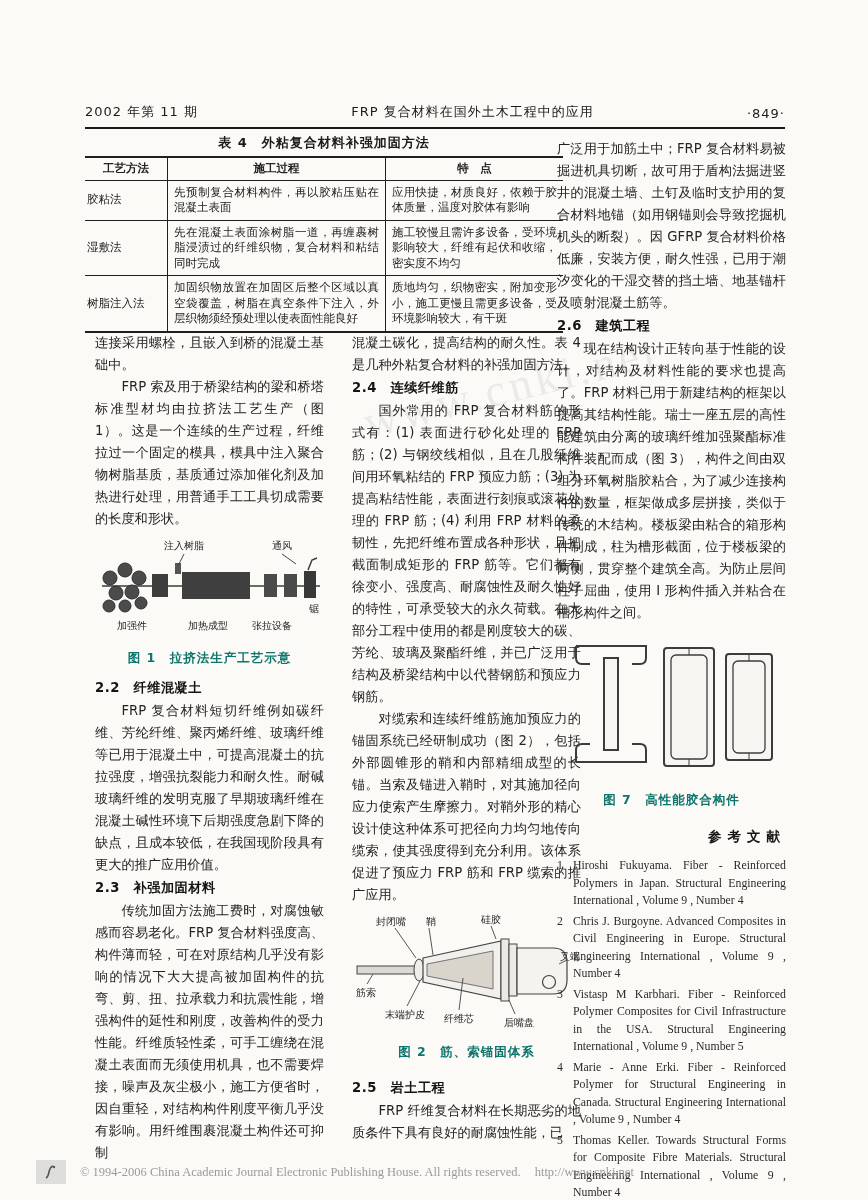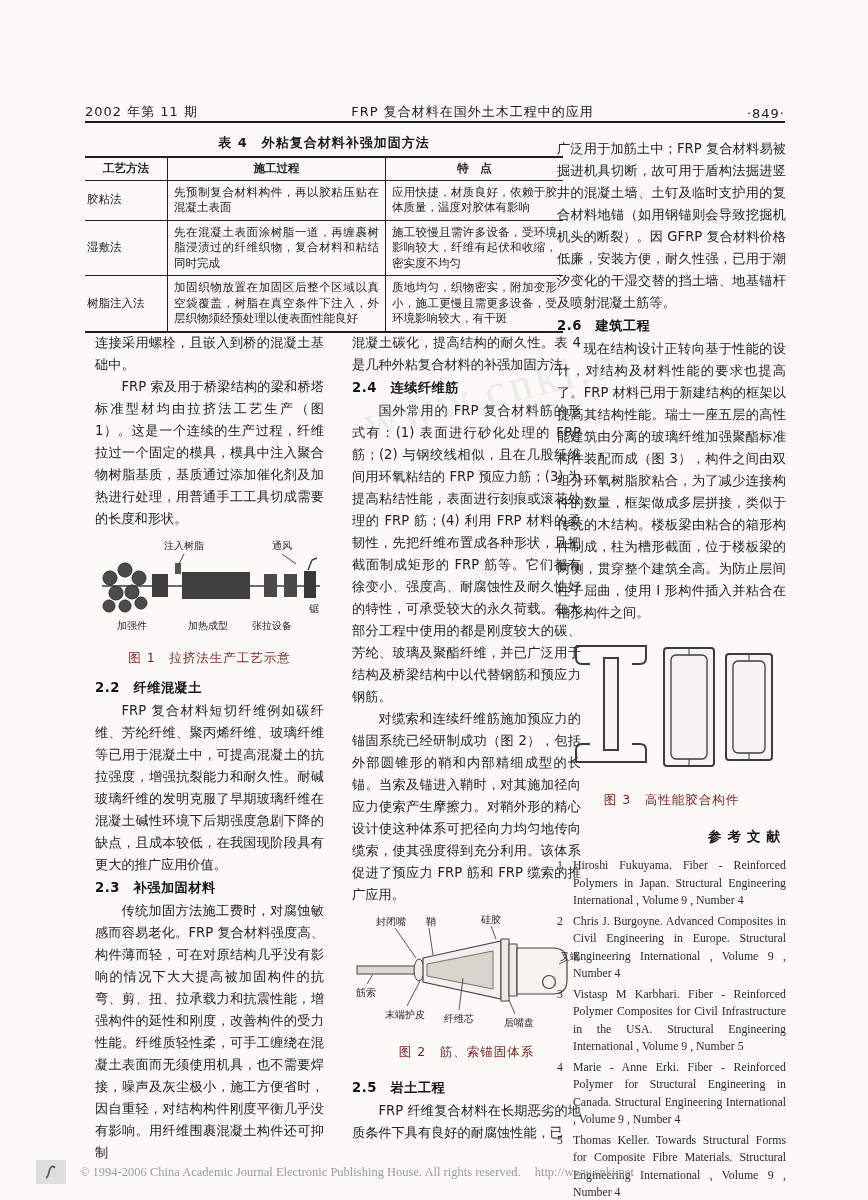--- a/index.html
+++ b/index.html
@@ -9,21 +9,21 @@
     background:#fbfaf7;
     overflow:hidden;
     font-family:"DejaVu Sans","Liberation Sans",sans-serif;
     color:#262626;
   }
   
   .hdr{
     position:absolute;left:85px;top:103px;width:700px;
     display:flex;justify-content:space-between;align-items:flex-end;
     font-size:13px;color:#1c1c1c;
-    border-bottom:2px solid #1a1a1a;
+    border-bottom:2px solid #1a1a1a;padding-bottom:6px;
   }
   .hdr .t{letter-spacing:1px;}
   
   .tbl-cap{
     position:absolute;left:85px;top:134px;width:478px;
     text-align:center;font-size:13px;font-weight:bold;color:#1b1b1b;letter-spacing:1px;
   }
   table.methods{
     position:absolute;left:85px;top:156px;width:478px;
     border-collapse:collapse;
@@ -41,21 +41,21 @@
   
   .col{
     position:absolute;width:229px;
     font-size:13.2px;line-height:22px;
     text-align:justify;color:#232323;
   }
   .col p{margin:0;}
   .col p.ind{text-indent:2em;}
   .sec{font-weight:bold;color:#141414;margin:1px 0;letter-spacing:0.5px;}
   .figwrap{margin:6px 0 2px 0;text-align:center;}
-  .figcap{text-align:center;font-size:12.5px;font-weight:normal;color:#7f1d1d;margin:4px 0 8px 0;letter-spacing:1px;}
+  .figcap{text-align:center;font-size:12.5px;font-weight:bold;color:#0f766e;margin:4px 0 8px 0;letter-spacing:1px;}
   
   .refs-title{text-align:right;font-weight:bold;font-size:13.5px;margin:14px 0 10px 0;letter-spacing:6px;color:#141414;}
   .ref{display:flex;font-family:"Liberation Serif","DejaVu Serif",serif;
        font-size:11.8px;line-height:17.5px;color:#2a2a2a;text-align:justify;margin-bottom:3px;}
   .ref .n{width:16px;flex:0 0 16px;}
   .ref .x{flex:1;}
   
   .wm{
     position:absolute;left:360px;top:360px;
     font-size:46px;color:rgba(140,145,160,0.14);
@@ -226,21 +226,21 @@
 
           <g>
             <rect x="168" y="24" width="46" height="106" rx="3" fill="#f7f5f1"></rect>
             <rect x="175" y="31" width="32" height="92" rx="5" stroke-width="1.3"></rect>
             <line x1="191" y1="24" x2="191" y2="31" stroke-width="1"></line>
             <line x1="191" y1="123" x2="191" y2="130" stroke-width="1"></line>
           </g>
         </g>
       </svg>
     </div>
-    <div class="figcap">图 3　高性能胶合构件</div>
+    <div class="figcap">图 7　高性能胶合构件</div>
 
     <div class="refs-title">参考文献</div>
     <div>
       <div class="ref">
         <span class="n">1</span>
         <span class="x">Hiroshi Fukuyama. Fiber - Reinforced Polymers in Japan. Structural Engineering International , Volume 9 , Number 4</span>
       </div>
       <div class="ref">
         <span class="n">2</span>
         <span class="x">Chris J. Burgoyne. Advanced Composites in Civil Engineering in Europe. Structural Engineering International , Volume 9 , Number 4</span>

